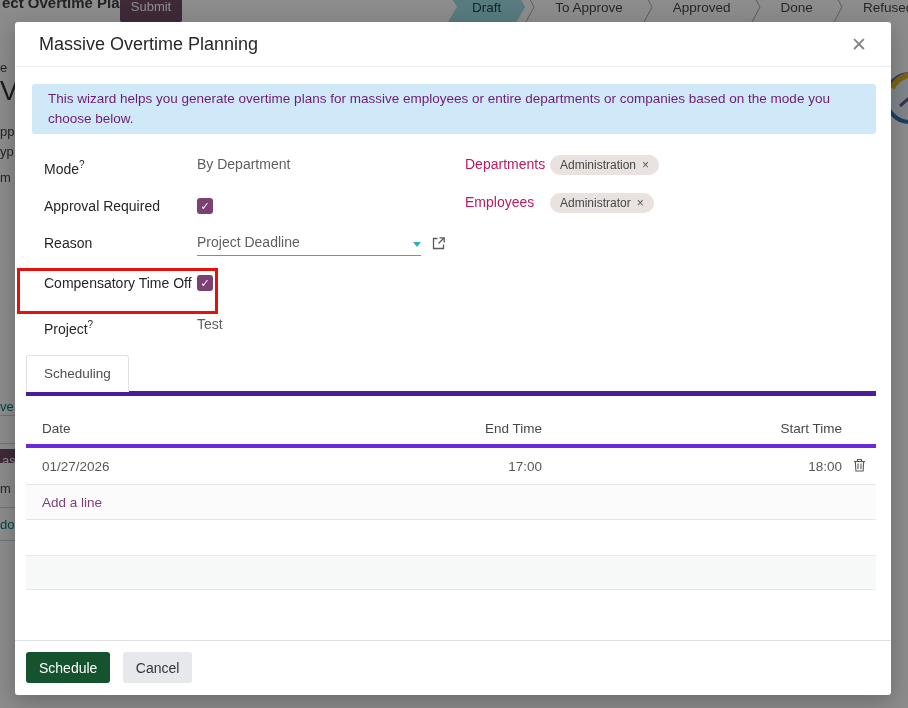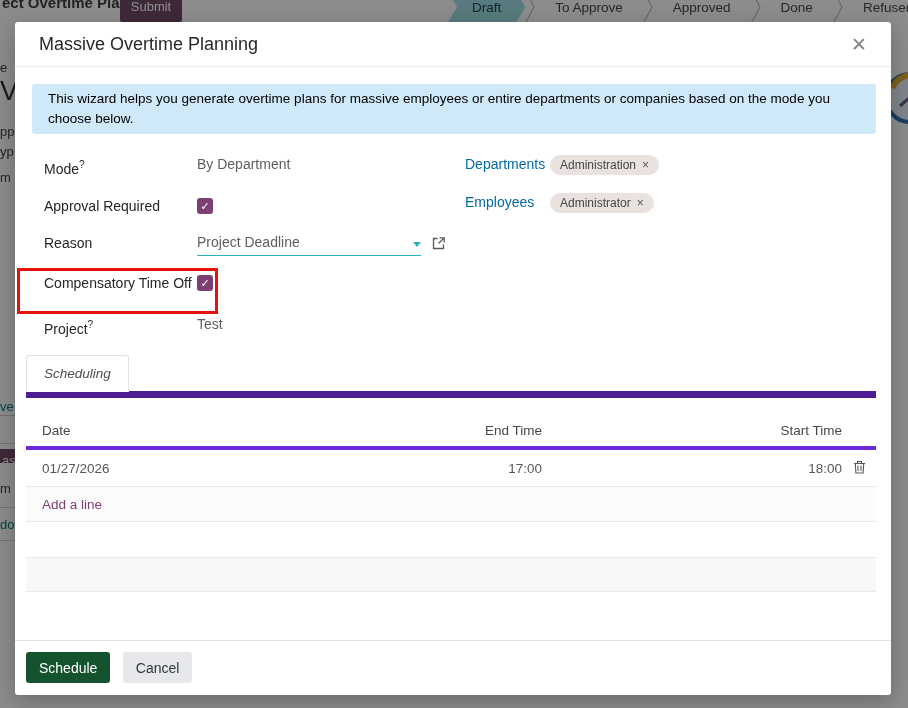--- a/index.html
+++ b/index.html
@@ -29,45 +29,45 @@
   .backdrop { position:absolute; inset:0; background:rgba(0,0,0,0.45); z-index:5; }
 
   
   .modal { position:absolute; left:15px; top:22px; width:876px; height:673px; background:#fff; z-index:10; border-radius:3px; box-shadow:0 6px 22px rgba(0,0,0,.25); display:flex; flex-direction:column; }
   .modal-header { height:45px; padding:0 24px; display:flex; align-items:center; justify-content:space-between; border-bottom:1px solid #ebedef; flex-shrink:0; }
   .modal-title { font-size:18px; color:#26292c; }
   .close-btn { font-size:19px; color:#82868a; cursor:pointer; line-height:1; }
 
   .modal-body { flex:1; padding:17px 15px 0 11px; position:relative; overflow:hidden; }
 
-  .alert-info { margin:0 0 20px 6px; background:#cfe9f8; color:#000000; padding:5px 16px; border-radius:3px; font-size:13.5px; line-height:20px; }
+  .alert-info { margin:0 0 20px 6px; background:#cfe9f8; color:#701a75; padding:5px 16px; border-radius:3px; font-size:13.5px; line-height:20px; }
 
   .form { display:flex; }
   .form-col { width:50%; }
   .form-col.right { padding-left:14px; }
   .form-row { display:flex; margin-bottom:16px; min-height:21px; position:relative; align-items:flex-start; }
   .form-row.comp { margin-bottom:20px; }
   .f-label { width:153px; flex-shrink:0; font-size:14px; color:#24272a; line-height:21px;margin-left:18px; }
   .f-label sup { font-size:10px; color:#24272a; }
-  .f-label-r { width:85px; flex-shrink:0; font-size:14px; color:#0369a1; line-height:21px; }
+  .f-label-r { width:85px; flex-shrink:0; font-size:14px; color:#be185d; line-height:21px; }
   .f-value { font-size:14px; color:#5c5f62; line-height:21px; }
 
   .checkbox { width:16px; height:16px; background:#7d4073; border-radius:3px; color:#fff; font-size:11px; line-height:16px; text-align:center; margin-top:2px; cursor:pointer; }
 
   .reason-field { width:224px; border-bottom:1px solid #29b1bd; display:flex; justify-content:space-between; align-items:flex-end; padding-bottom:4px; cursor:pointer; }
   .reason-text { font-size:14px; color:#5c5f62; line-height:18px; }
   .caret-down { width:0; height:0; border-left:4px solid transparent; border-right:4px solid transparent; border-top:5px solid #29b1bd; margin-bottom:4px; }
   .link-icon { margin-left:10px; margin-top:3px; cursor:pointer; }
 
   .red-box { position:absolute; left:-9px; top:-5px; width:201px; height:46px; border:3px solid #e5120b; pointer-events:none; }
 
   .tag { background:#e9e2de; border-radius:10px; height:20px; padding:0 10px; font-size:12px; color:#43464a; display:inline-flex; align-items:center; gap:6px; margin-top:1px; }
   .tag-x { color:#55595d; cursor:pointer; font-size:12px; }
 
-  .tabs { border-bottom:7px solid #4c1d95;font-style:italic; }
+  .tabs { border-bottom:5px solid #4c1d95; }
   .tab { display:inline-block; padding:10px 17px; border:1px solid #dee2e6; border-bottom:1px solid #fff; border-radius:3px 3px 0 0; margin-bottom:-1px; font-size:13.5px; color:#4b4e52; background:#fff; cursor:pointer; }
 
   .sched-table { margin-top:16px; font-size:13.5px; }
   .tgrid { display:grid; grid-template-columns:1fr 300px 300px 34px; align-items:center; }
   .thead { height:36px; border-bottom:4px solid #6d28d9; color:#45484b; font-weight:500; }
   .trow { height:37px; border-bottom:1px solid #e4e6e8; color:#55585b; }
   .cell-l { padding-left:16px; text-align:left; }
   .cell-r { text-align:right; }
   .cell-icon { display:flex; justify-content:center; cursor:pointer; }
   .add-row { height:35px; display:flex; align-items:center; padding-left:16px; background:#fbfbfb; border-bottom:1px solid #e4e6e8; color:#7d4073; cursor:pointer; font-size:13.5px; }

